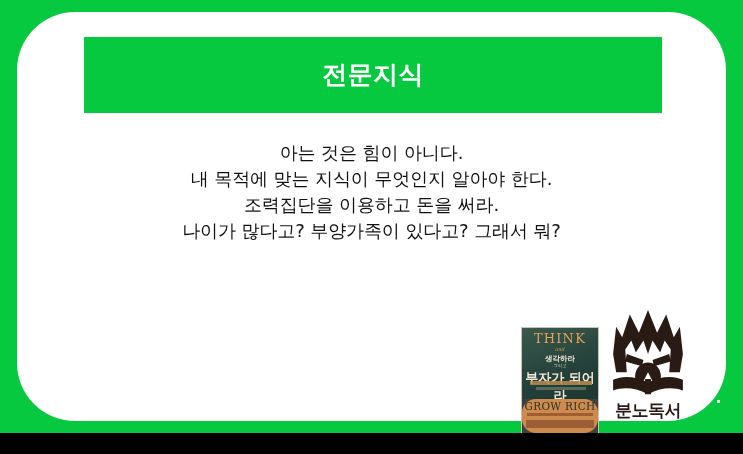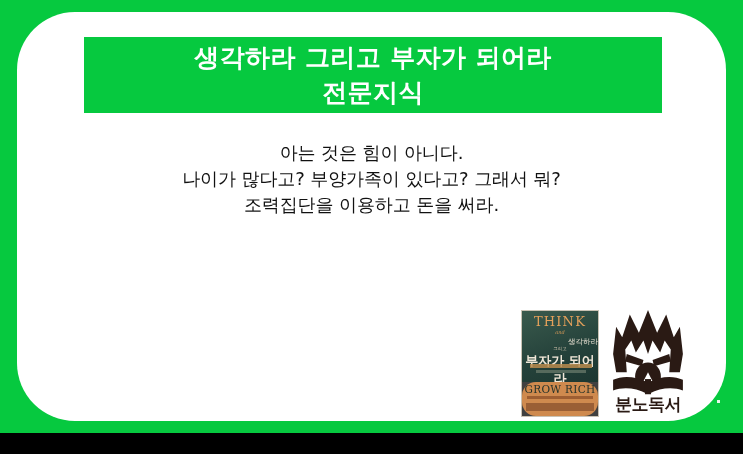--- a/index.html
+++ b/index.html
@@ -89,21 +89,21 @@
     font-weight: normal;
     line-height: 1.44;
     letter-spacing: -0.1px;
     white-space: nowrap;
   }
 
   
   .book-cover {
     position: absolute;
     left: 521px;
-    top: 310px;
+    top: 327px;
     width: 78px;
     height: 107px;
     background: #404040;
     border: 1px solid #c9c2b4;
     box-sizing: border-box;
     overflow: hidden;
     font-family: "DejaVu Serif", "Liberation Serif", serif;
   }
   .bc-top {
     position: absolute;
@@ -134,21 +134,21 @@
     font-style: italic;
   }
   .bc-kr1, .bc-kr2, .bc-kr3 {
     position: absolute;
     left: 0;
     width: 100%;
     text-align: center;
     color: #f0e7d8;
     font-family: "DejaVu Sans", "Liberation Sans", sans-serif;
   }
-  .bc-kr1 { top: 26px; font-size: 7.5px; font-weight: normal; text-align: right; }
+  .bc-kr1 { top: 26px; font-size: 7.5px; font-weight: bold; }
   .bc-kr2 { top: 35px; font-size: 4.5px; color: #cfc3ad; }
   .bc-kr3 { top: 41px; font-size: 13px; font-weight: bold; }
   .bc-sub {
     position: absolute;
     top: 53px;
     left: 8px;
     width: 62px;
     height: 4px;
     background: #b98b4e;
     opacity: 0.85;
@@ -211,21 +211,21 @@
   .logo-mark {
     position: absolute;
     left: 0;
     top: 0;
     width: 76px;
     height: 88px;
   }
   .logo-label {
     position: absolute;
     left: 0;
-    top: 86px;
+    top: 92px;
     width: 76px;
     text-align: center;
     color: #2a1a14;
     font-size: 17px;
     font-weight: bold;
     letter-spacing: -0.5px;
     white-space: nowrap;
     font-family: Liberation Serif, serif;
   }
 
@@ -240,28 +240,28 @@
 </style>
 </head>
 <body>
 
 <div class="slide">
 
   <div class="frame"></div>
   <div class="panel"></div>
 
   <div class="title-banner">
-    <div class="title-line">생각하라 그리고 부자가 되어라</div>
     <div class="title-line">전문지식</div>
   </div>
 
   <div class="body-text">
     <div class="body-line">아는 것은 힘이 아니다.</div>
+    <div class="body-line">내 목적에 맞는 지식이 무엇인지 알아야 한다.</div>
+    <div class="body-line">조력집단을 이용하고 돈을 써라.</div>
     <div class="body-line">나이가 많다고? 부양가족이 있다고? 그래서 뭐?</div>
-    <div class="body-line">조력집단을 이용하고 돈을 써라.</div>
   </div>
 
   <div class="book-cover">
     <div class="bc-top"></div>
     <div class="bc-think">THINK</div>
     <div class="bc-and">and</div>
     <div class="bc-kr1">생각하라</div>
     <div class="bc-kr2">그리고</div>
     <div class="bc-kr3">부자가 되어라</div>
     <div class="bc-sub"></div>

